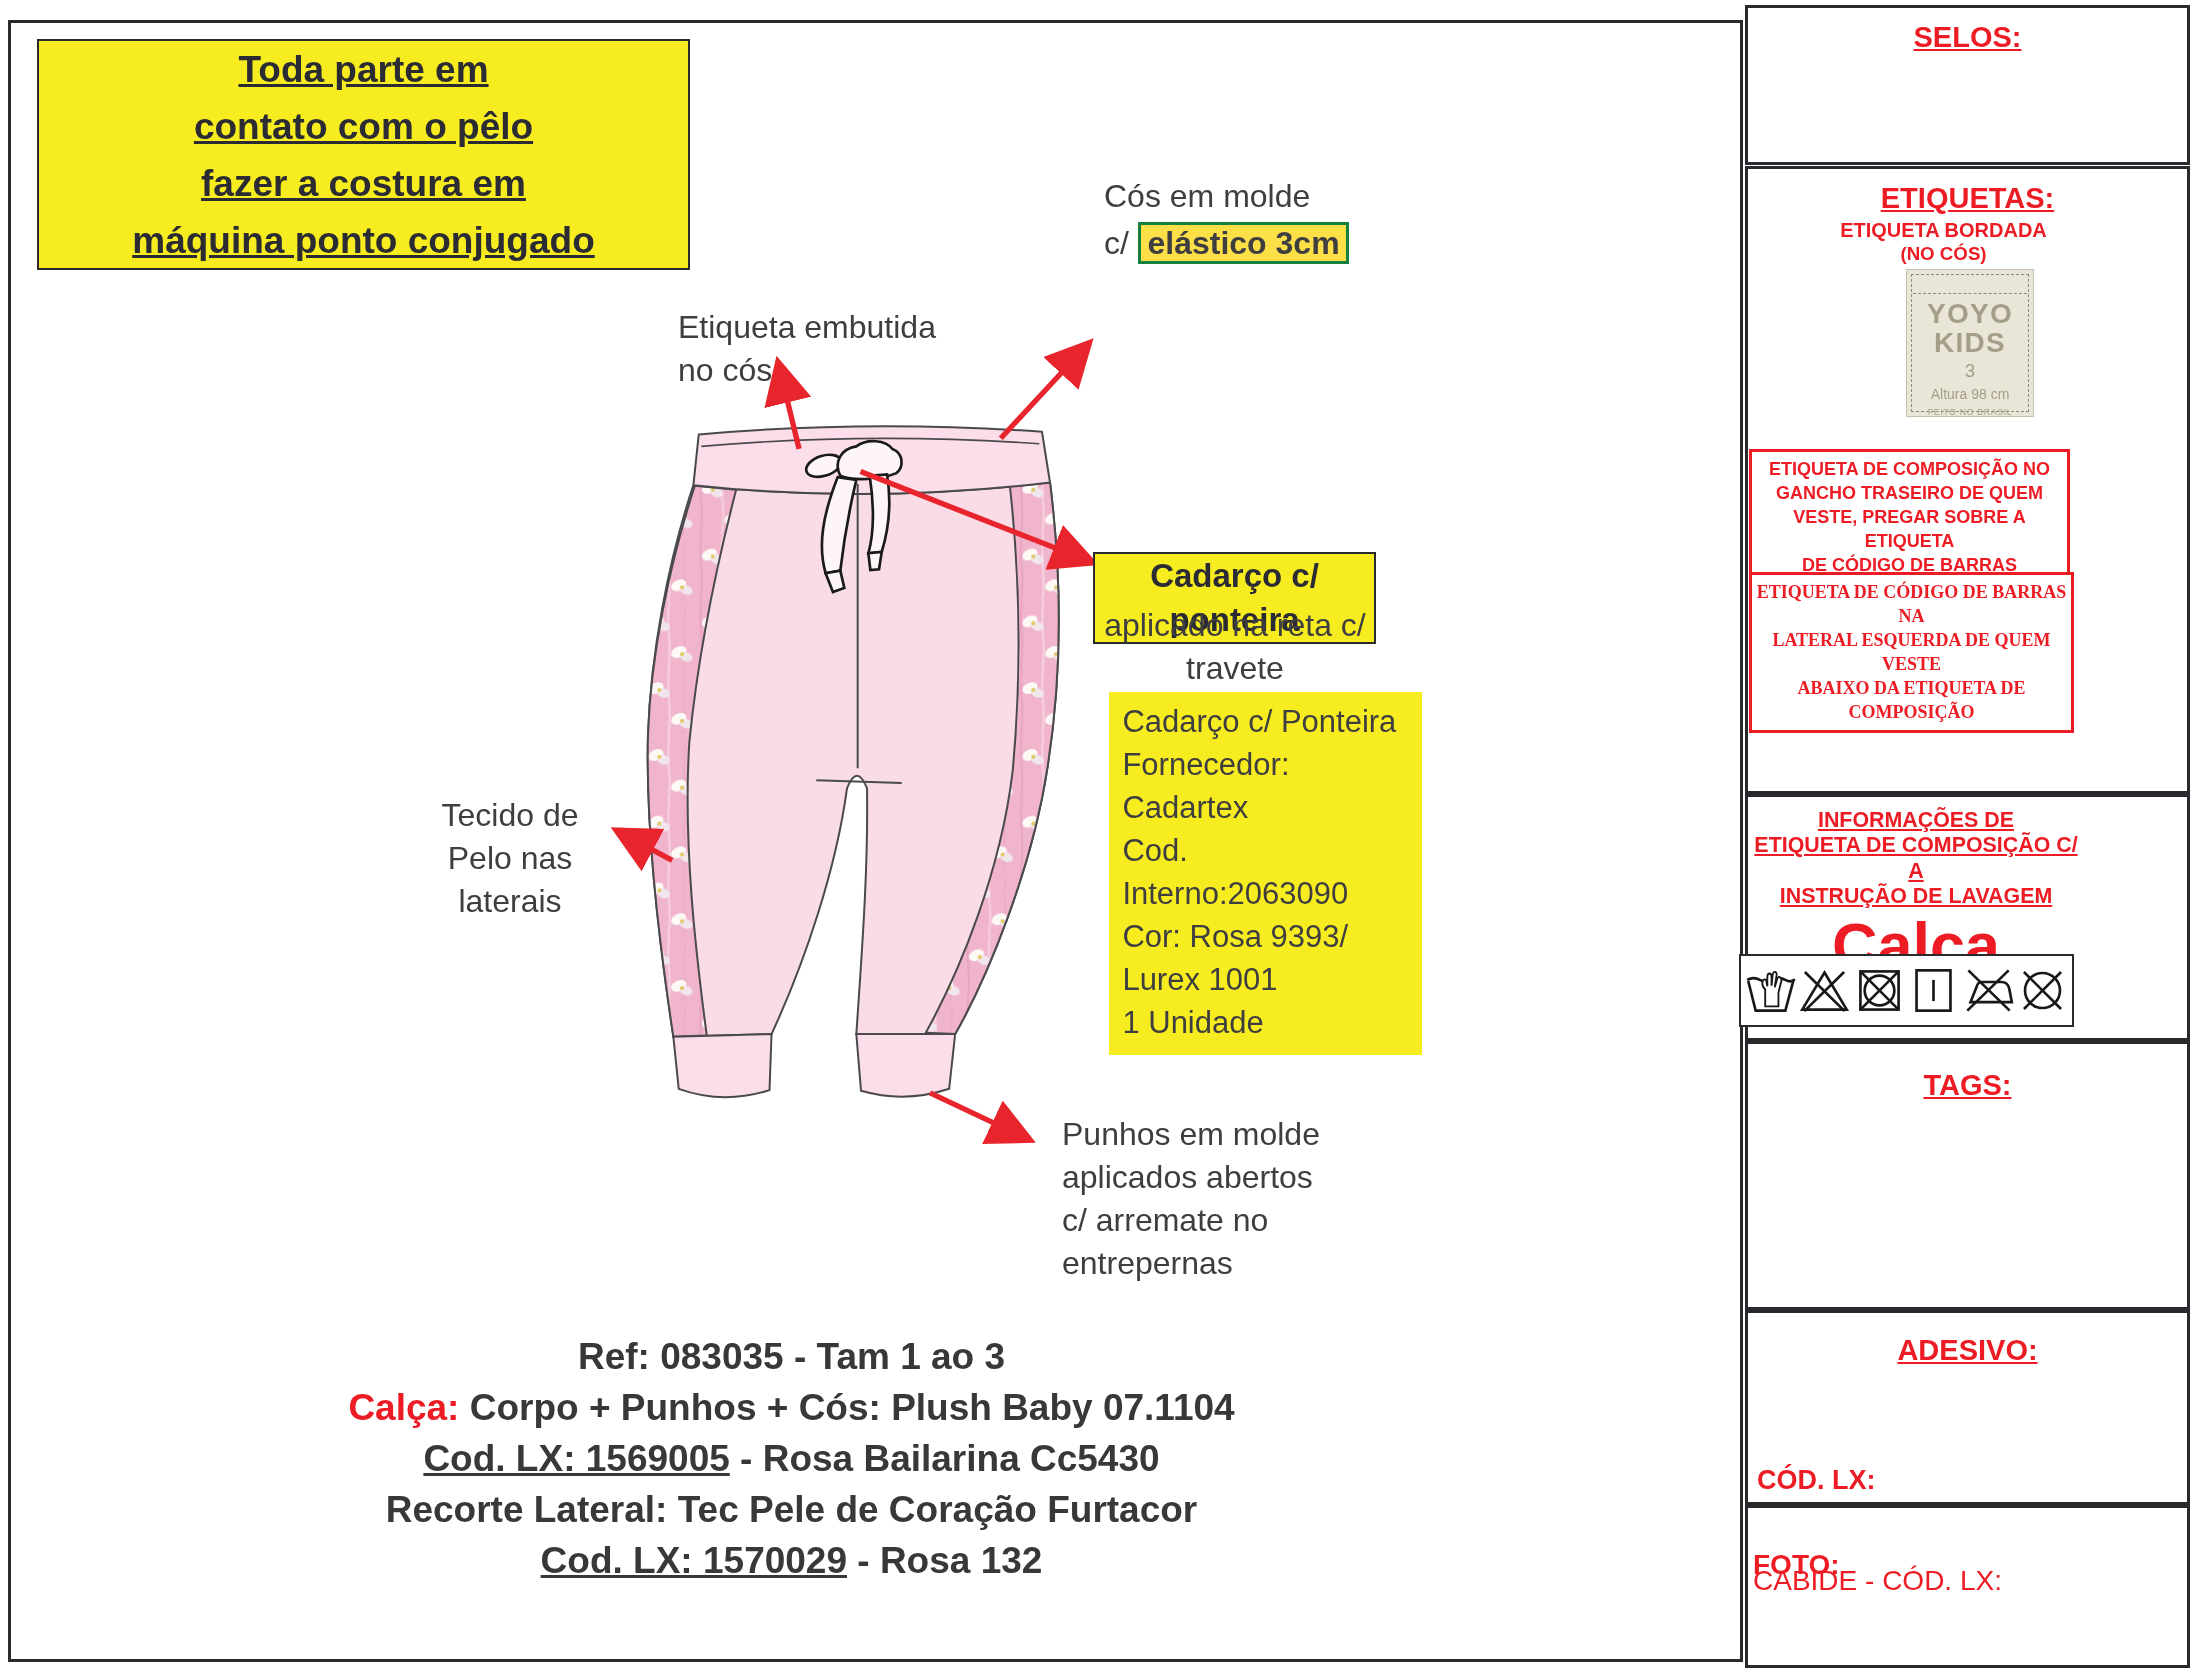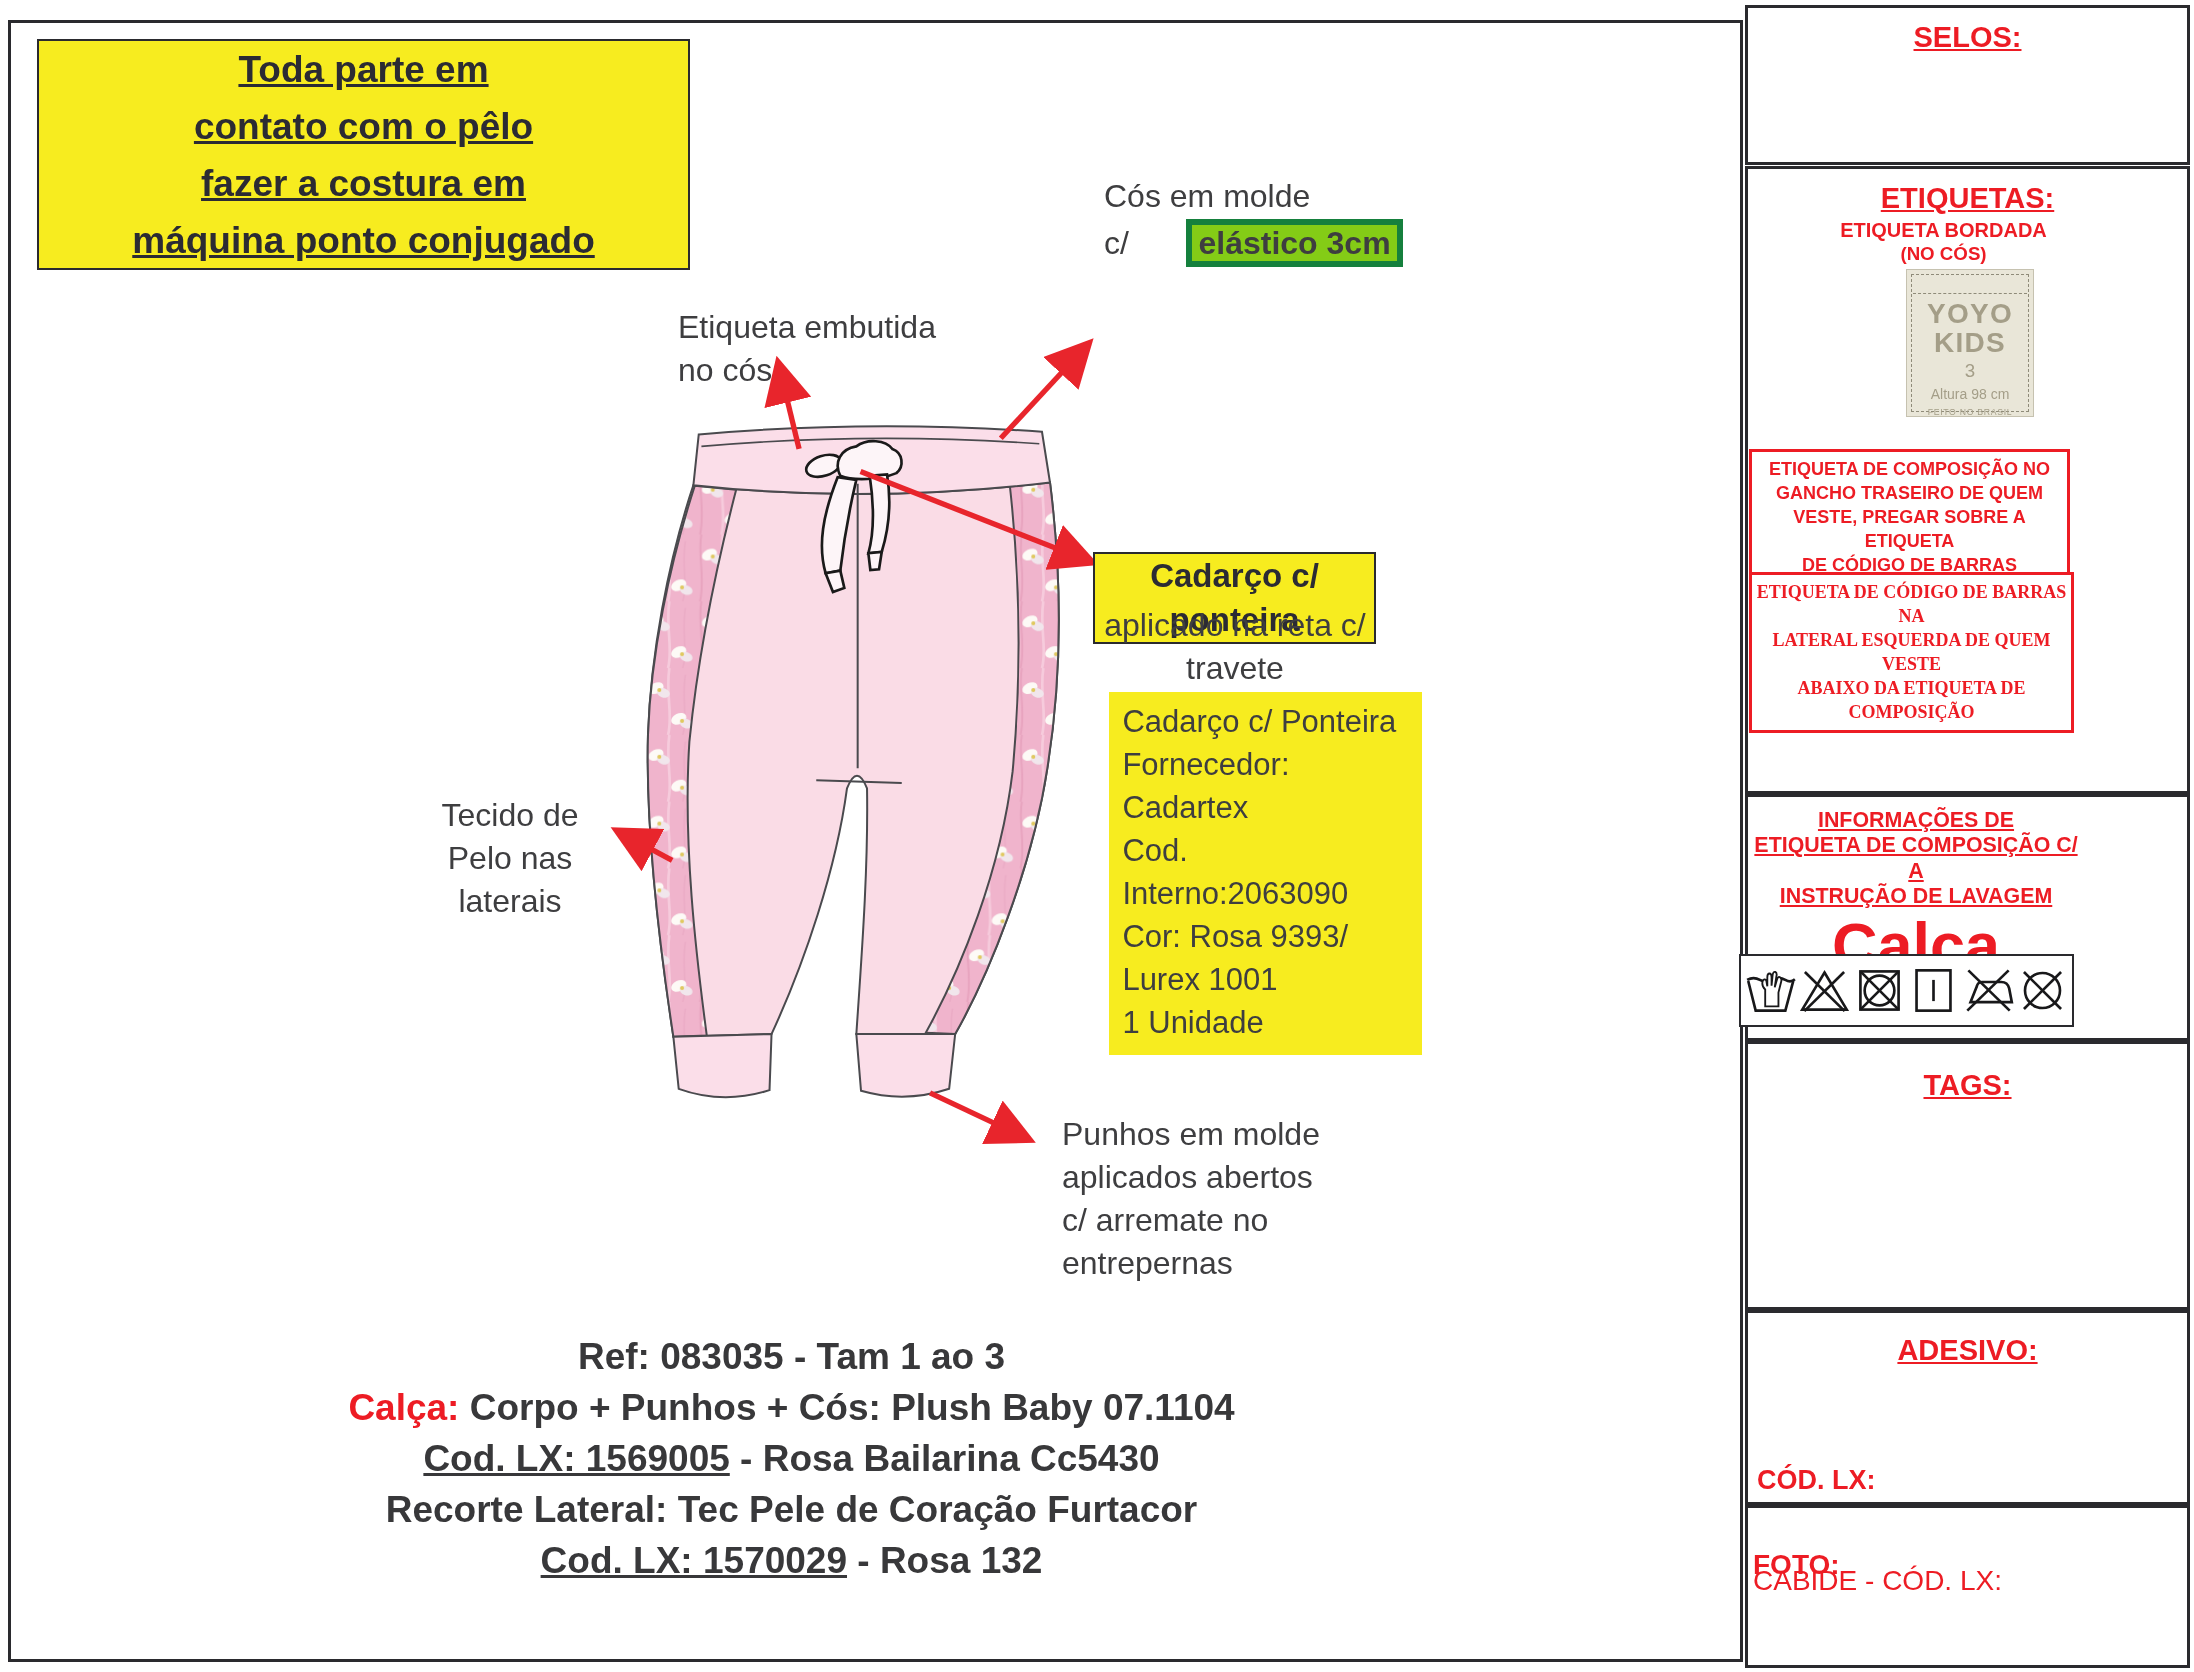--- a/index.html
+++ b/index.html
@@ -14,21 +14,21 @@
 
   
   .note-box { left:37px; top:39px; width:653px; height:231px; background:#F7EC1F;
               border:2.7px solid #2A2A2E; box-sizing:border-box;
               display:flex; align-items:center; justify-content:center; }
   .note-box span { font-size:37px; font-weight:bold; color:#2B2B33; line-height:57px;
                    text-align:center; text-decoration:underline; }
 
   .ann { color:#3E3E40; font-size:32px; line-height:43px; }
   .center { text-align:center; }
-  .hl { background:#84cc16; border:6px solid #15803d; padding:0 6.7px; font-weight:bold;margin-left:48px; }
+  .hl { background:#fde047; border:3px solid #15803d; padding:0 6.7px; font-weight:bold; }
 
   .cadarco-title { left:1093px; top:552px; width:283px; background:#F7EC1F;
                    border:2.7px solid #2A2A2E; box-sizing:border-box; text-align:center;
                    font-size:33px; font-weight:bold; color:#2B2B33; line-height:44px; }
   .cadarco-sub { left:1064px; top:604px; width:342px; }
   .specs-box { left:1109px; top:692px; width:313px; background:#F7EC1F;
                padding:8px 0 10.7px 13.4px; box-sizing:border-box;
                font-size:31px; line-height:43px; color:#3E3E40; }
 
   .footer { left:200px; top:1331px; width:1183px; text-align:center;

